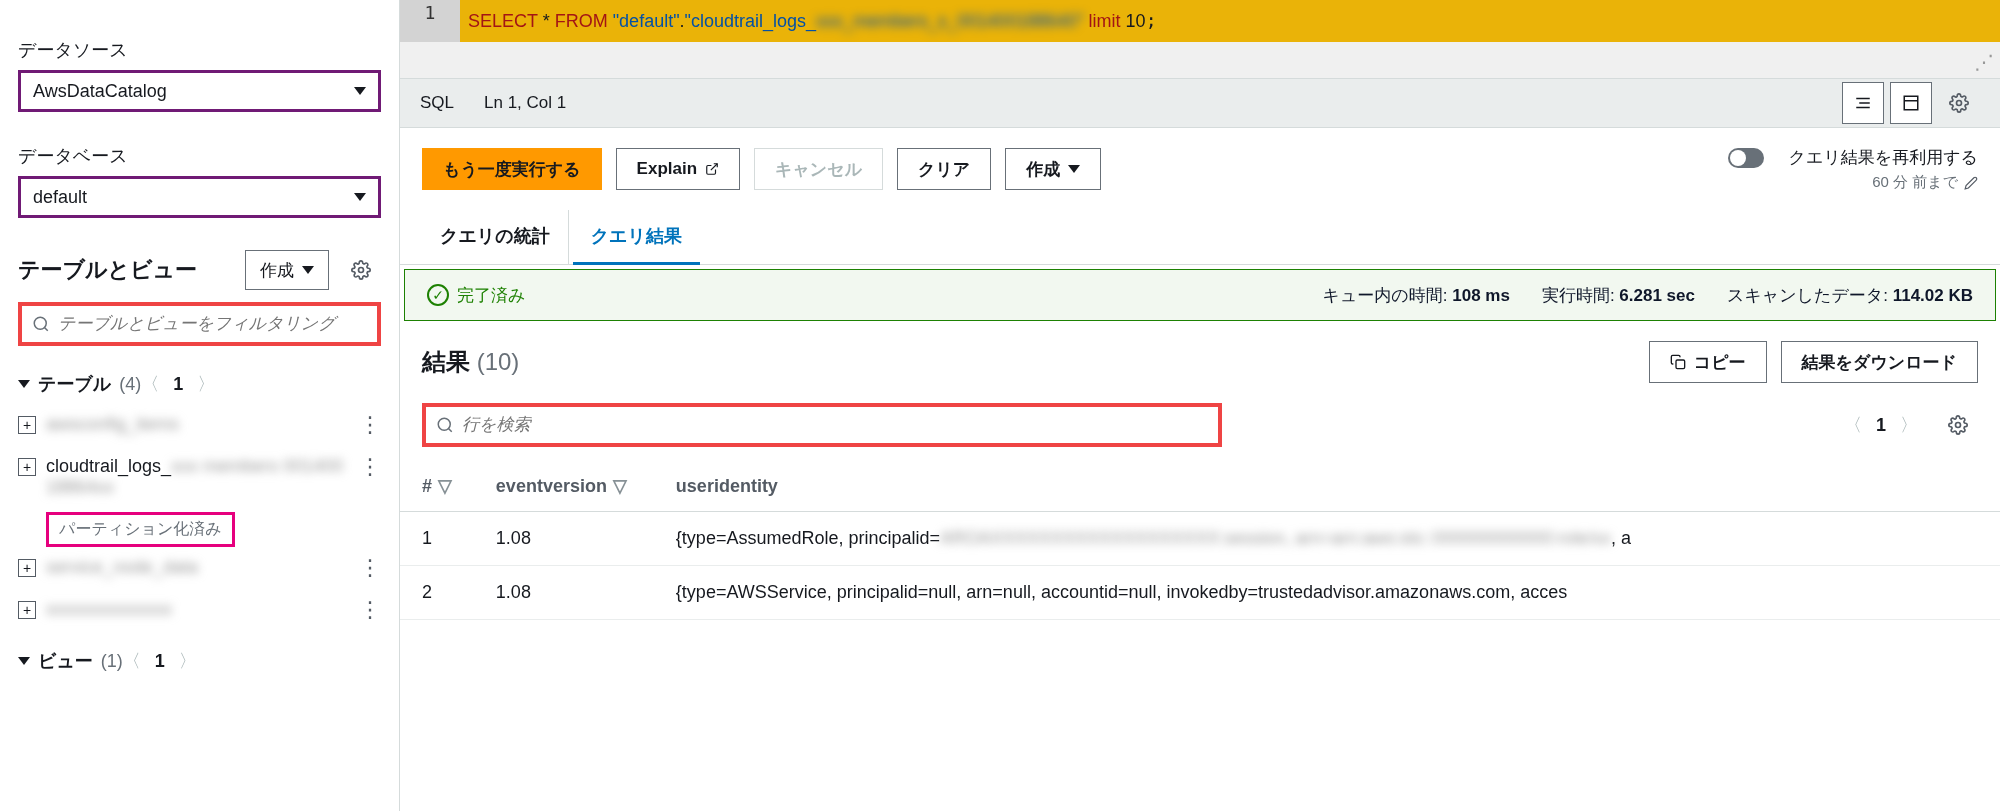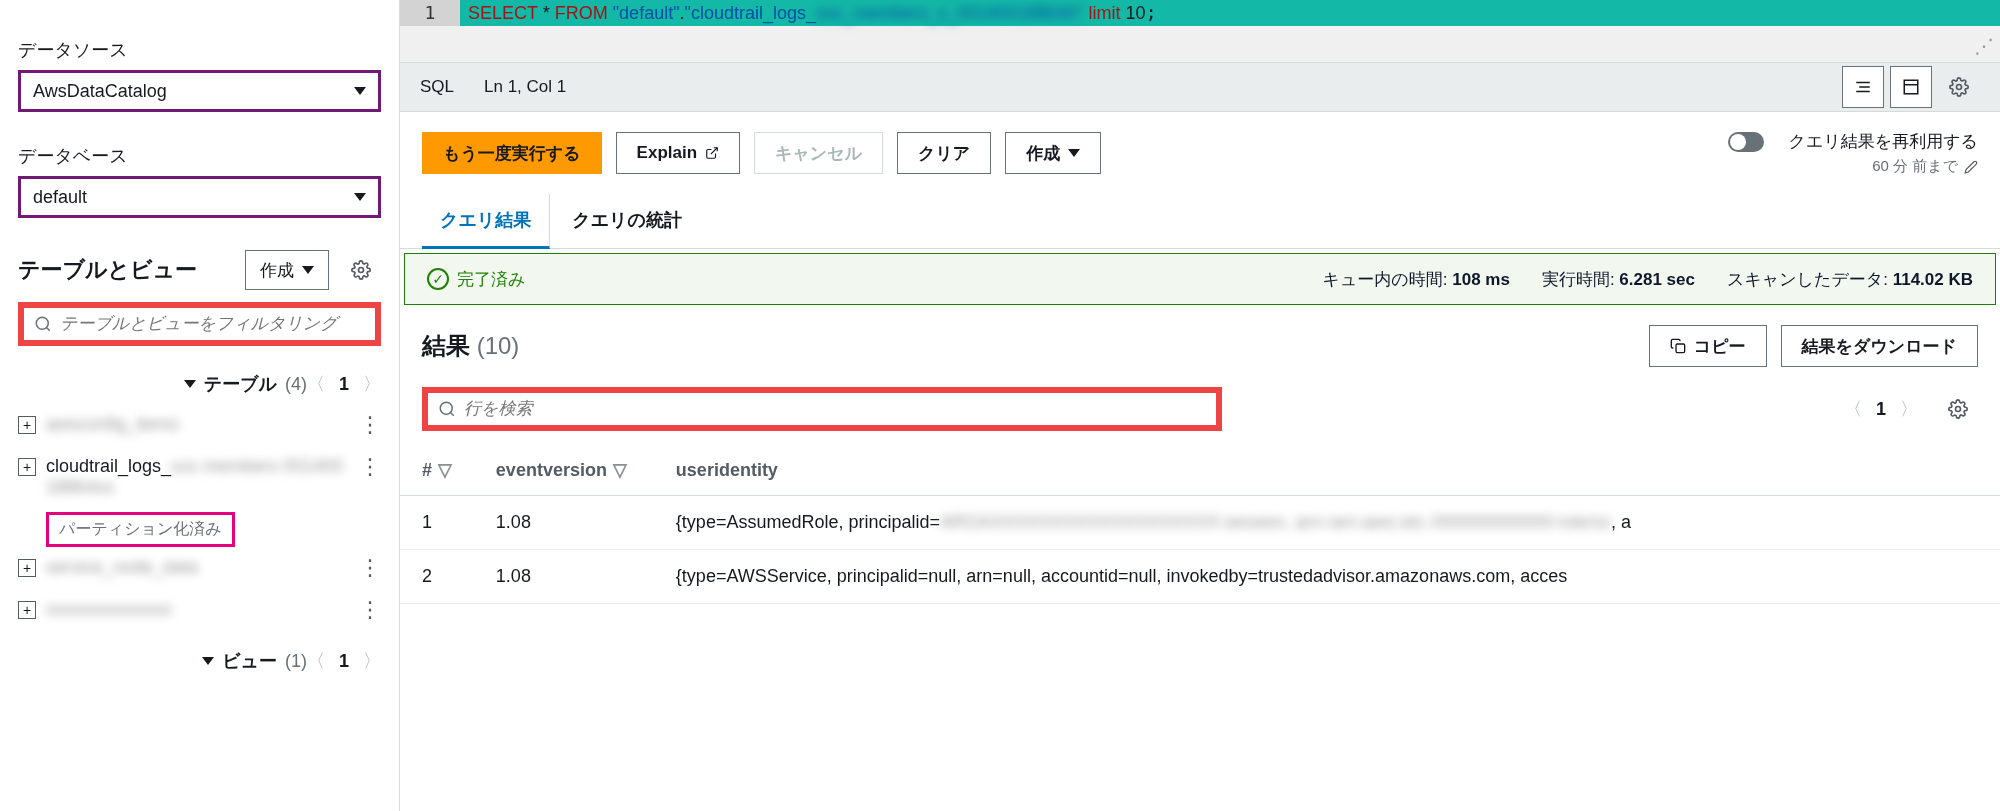--- a/index.html
+++ b/index.html
@@ -6,39 +6,39 @@
 body{display:flex;width:2000px;height:811px;background:#fff;color:#16191f;font-size:18px;overflow:hidden}
 .sidebar{width:400px;border-right:1px solid #d5dbdb;padding:20px 18px 0;background:#fff;display:flex;flex-direction:column}
 .label{font-size:18px;margin:18px 0 8px;color:#16191f}
 .select{width:100%;height:42px;border:3px solid #701a75;background:#fff;display:flex;align-items:center;justify-content:space-between;padding:0 12px;font-size:18px;margin-bottom:14px;cursor:pointer}
 .tri{width:0;height:0;border-left:6px solid transparent;border-right:6px solid transparent;border-top:8px solid #16191f}
 .tv-head{display:flex;align-items:center;justify-content:space-between;margin:18px 0 12px}
 .tv-head h3{font-size:22px;font-weight:700}
 .tv-actions{display:flex;align-items:center;gap:12px}
 .btn-sm{height:40px;border:1px solid #687078;background:#fff;display:flex;align-items:center;gap:8px;padding:0 14px;font-size:17px;cursor:pointer}
 .icon-btn{width:40px;height:40px;display:flex;align-items:center;justify-content:center;cursor:pointer;color:#545b64}
-.search{display:flex;align-items:center;border:6px solid #ef4444;height:44px;padding:0 10px;margin-bottom:18px}
+.search{display:flex;align-items:center;border:4px solid #ef4444;height:44px;padding:0 10px;margin-bottom:18px}
 .search input{border:none;outline:none;flex:1;font-size:17px;font-style:italic;color:#687078;margin-left:8px}
-.sec-head{display:flex;align-items:center;justify-content:flex-end;padding:8px 0}
+.sec-head{display:flex;align-items:center;justify-content:flex-start;padding:8px 0}
 .sec-title{display:flex;align-items:center;gap:8px;font-weight:700;font-size:18px}
 .count{color:#687078;font-weight:400}
 .pager{display:flex;align-items:center;gap:14px;color:#687078}
 .pager .num{color:#16191f;font-weight:700}
 .chev{font-size:18px;color:#aab7b8;cursor:pointer}
 .item{display:flex;align-items:flex-start;padding:10px 0;gap:10px;position:relative}
 .item .plus{width:18px;height:18px;border:1px solid #545b64;display:flex;align-items:center;justify-content:center;font-size:14px;line-height:1;margin-top:2px;flex-shrink:0}
 .item .txt{flex:1}
 .item .dots{color:#545b64;font-size:22px;line-height:1;cursor:pointer;flex-shrink:0}
 .blur{filter:blur(5px);color:#999;user-select:none}
 .badge-box{border:3px solid #e6007e;display:inline-block;padding:4px 10px;font-size:16px;color:#687078;margin-top:4px;margin-left:28px}
 .main{flex:1;display:flex;flex-direction:column;overflow:hidden}
 .editor{background:#f0f0f0;position:relative;padding-bottom:36px}
 .gutter-row{display:flex}
 .gutter{width:60px;background:#d3d3d3;text-align:center;padding:2px 0;font-family:monospace;font-size:18px;color:#333}
-.code{flex:1;background:#14b8a6;padding:2px 8px;font-family:Consolas,Monaco,monospace;font-size:18px}
+.code{flex:1;background:#eab308;padding:10px 8px;font-family:Consolas,Monaco,monospace;font-size:18px}
 .kw{color:#a31515}
 .str{color:#0451a5}
 .resize{position:absolute;bottom:4px;right:6px;color:#999;font-size:20px}
 .statusbar{height:50px;background:#eaeded;border-top:1px solid #d5dbdb;border-bottom:1px solid #d5dbdb;display:flex;align-items:center;justify-content:space-between;padding:0 20px}
 .statusbar .left{display:flex;gap:30px;align-items:center;font-size:17px}
 .statusbar .right{display:flex;gap:6px}
 .sb-icon{width:42px;height:42px;border:1px solid #687078;display:flex;align-items:center;justify-content:center;cursor:pointer;background:#fff}
 .toolbar{display:flex;align-items:center;justify-content:space-between;padding:18px 22px}
 .toolbar .left{display:flex;gap:14px;align-items:center}
 .btn{height:42px;border:1px solid #687078;background:#fff;display:flex;align-items:center;gap:8px;padding:0 20px;font-size:17px;font-weight:700;cursor:pointer}
@@ -223,22 +223,22 @@
       <div class="subtle">
           <span>60 分 前まで</span>
           <svg width="14" height="14" viewBox="0 0 24 24" fill="none" stroke="#545b64" stroke-width="2">
             <path d="M17 3a2.828 2.828 0 114 4L7.5 20.5 2 22l1.5-5.5L17 3z"></path>
           </svg>
         </div>
     </div>
   </div>
 
   <div class="tabs">
+    <div class="tab">クエリの統計</div>
     <div class="tab active">クエリ結果</div>
-    <div class="tab">クエリの統計</div>
   </div>
 
   <div class="status-ok">
     <div class="ok">
         <span class="check">✓</span>
         <span>完了済み</span>
       </div>
     <div class="metrics">
       <span><span>キュー内の時間:</span> <b>108 ms</b></span>
       <span><span>実行時間:</span> <b>6.281 sec</b></span>

